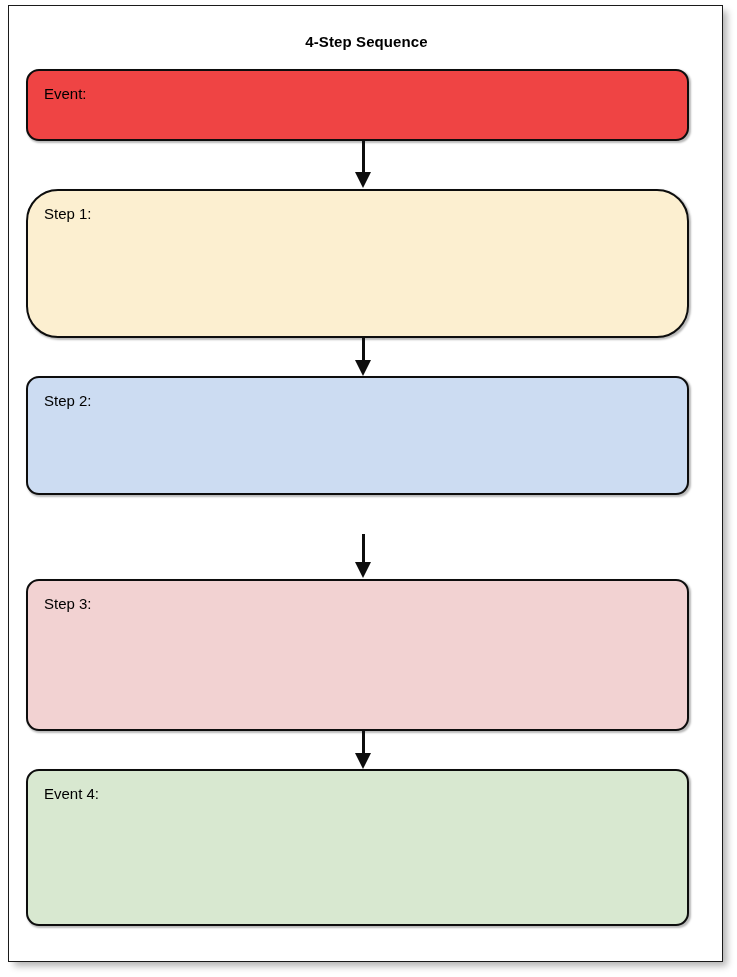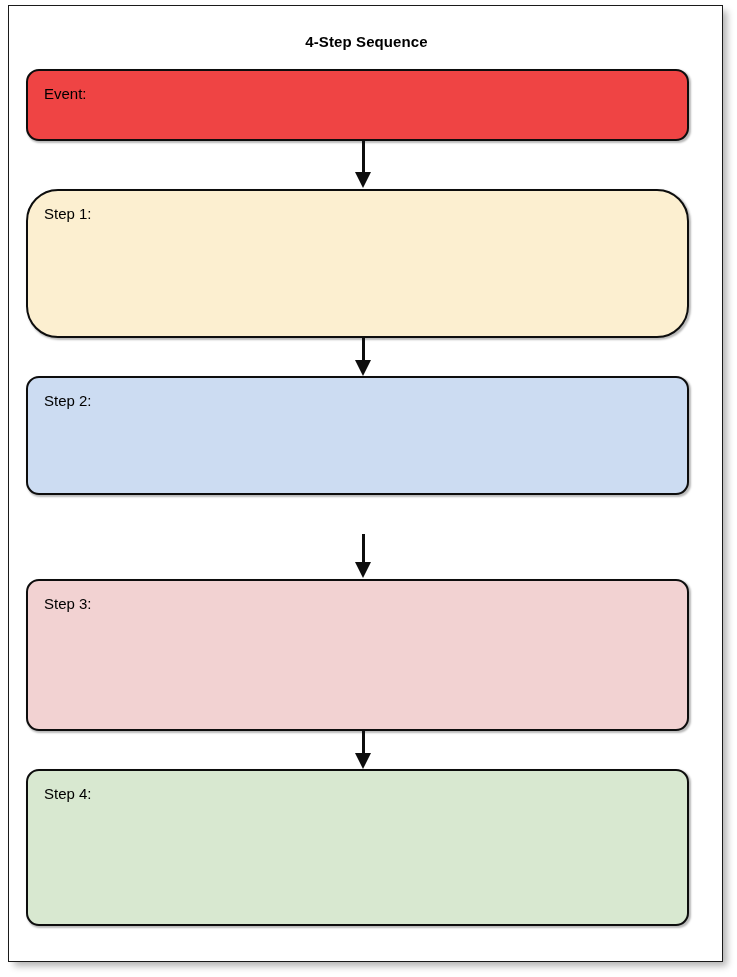--- a/index.html
+++ b/index.html
@@ -156,17 +156,17 @@
     <div class="box-label">Step 3:</div>
     <div class="box-body"></div>
   </div>
 
   <div class="connector" id="conn-4">
     <div class="shaft"></div>
     <div class="head"></div>
   </div>
 
   <div class="flow-box" id="box-step4" style="background: rgb(216, 232, 208);">
-    <div class="box-label">Step 4:</div>
+    <div class="box-label">Event 4:</div>
     <div class="box-body"></div>
   </div>
 
 </div>
 
 </body></html>

